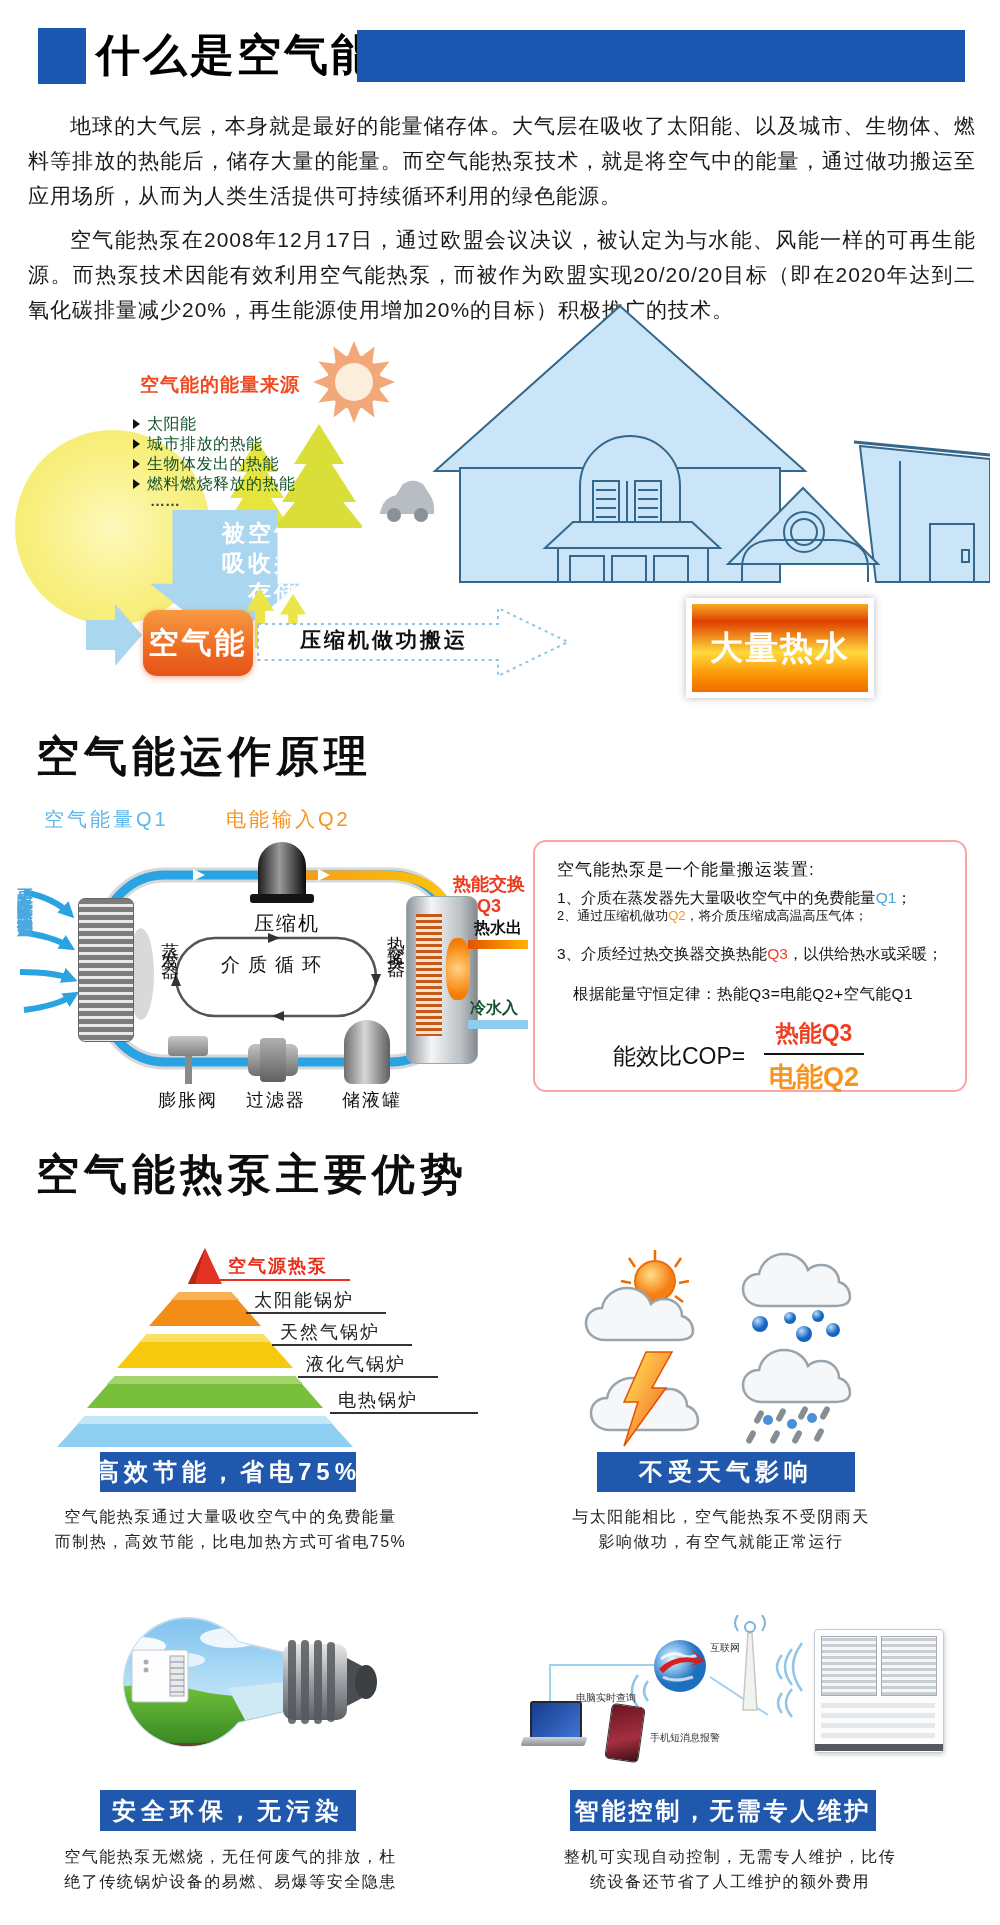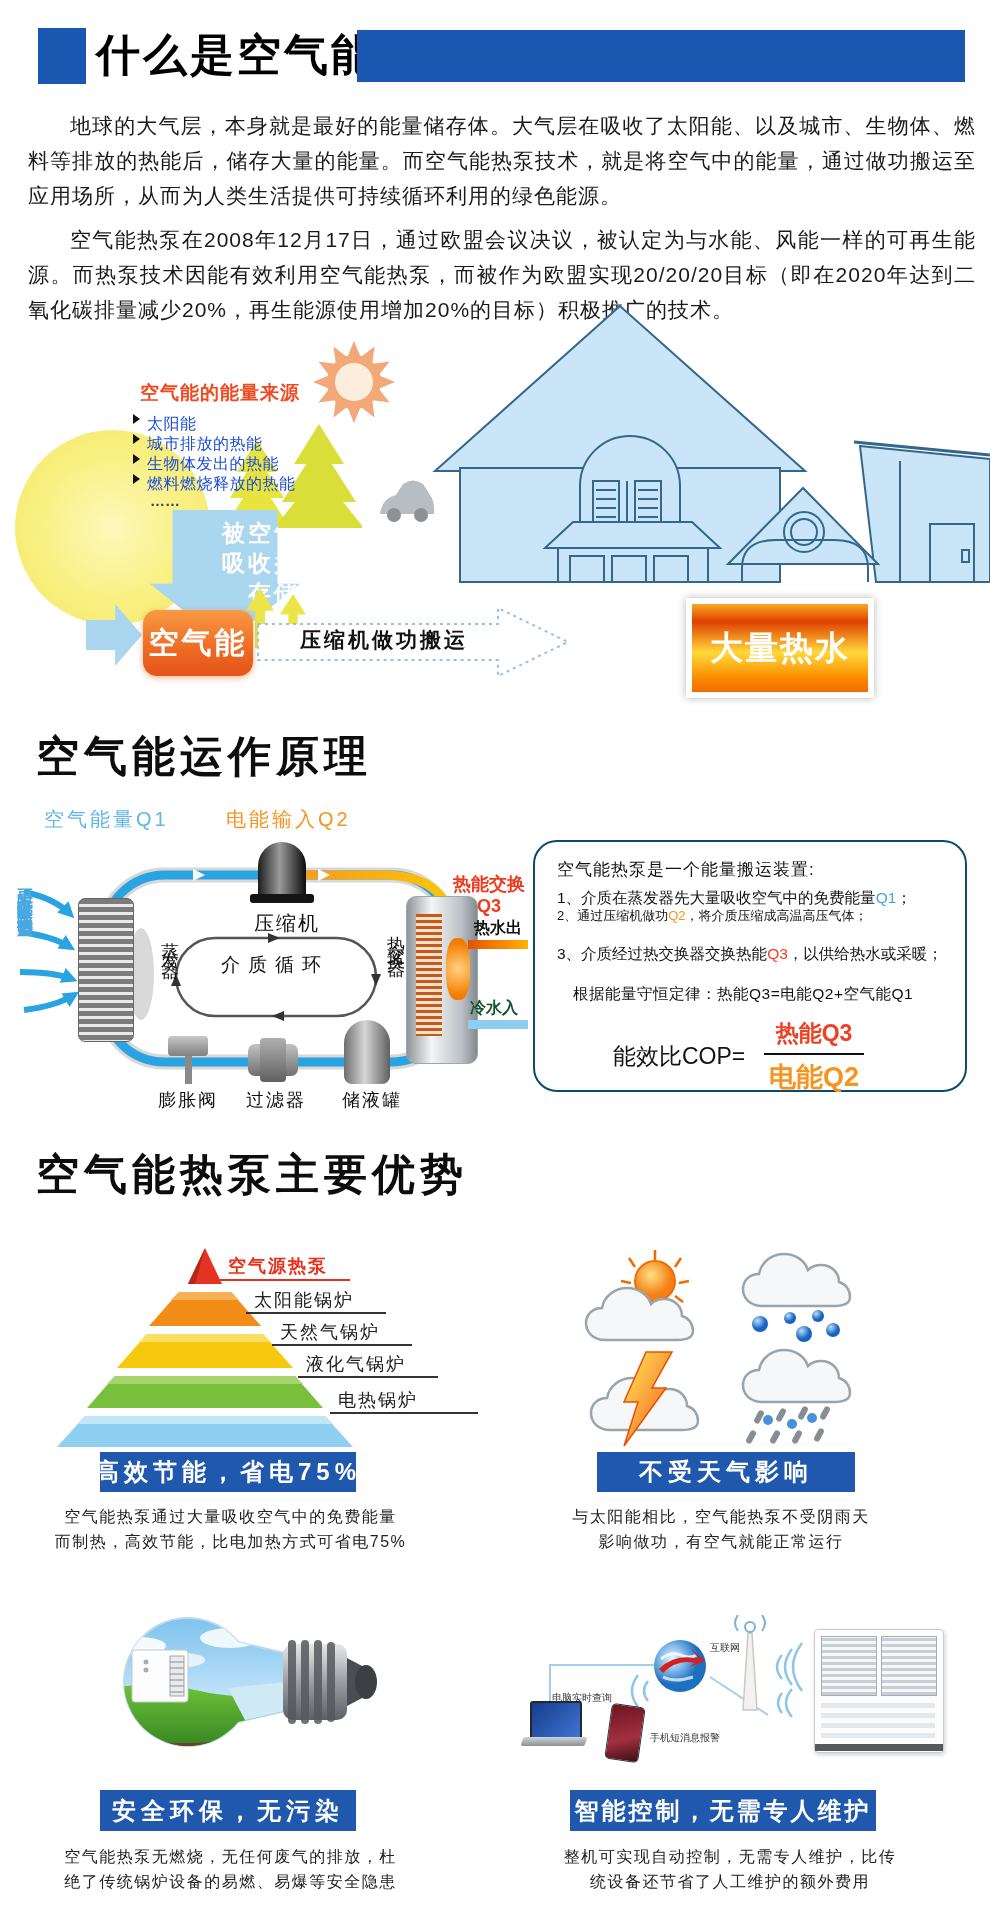--- a/index.html
+++ b/index.html
@@ -5,40 +5,40 @@
   html,body{margin:0;padding:0;background:#fff}
   #stage{position:relative;width:1000px;height:1925px;background:#fff;overflow:hidden;
          font-family:"Liberation Sans","DejaVu Sans",sans-serif;color:#1c1c1c}
   .abs{position:absolute}
   .sec-title{font-size:43px;font-weight:600;letter-spacing:5px;color:#0d0d0d;white-space:nowrap}
   .para{font-size:21px;line-height:35px;text-indent:2em;text-align:justify;color:#1a1a1a;letter-spacing:1px}
   .banner{position:absolute;background:#2058ad;color:#fff;font-weight:700;font-size:24px;
           display:flex;align-items:center;justify-content:center;letter-spacing:5px;white-space:nowrap}
   .cap{position:absolute;font-size:16px;line-height:25px;color:#222;text-align:center;letter-spacing:1.5px}
   .vtext{writing-mode:vertical-rl;text-orientation:upright}
-  .src-item{display:flex;align-items:flex-start;height:20px;font-size:16px;color:#1d4ed8;letter-spacing:.5px}
+  .src-item{display:flex;align-items:center;height:20px;font-size:16px;color:#14532d;letter-spacing:.5px}
   .src-item .tri{width:0;height:0;border-left:7px solid #111;border-top:5px solid transparent;
                  border-bottom:5px solid transparent;margin-right:7px}
   .absorb{clip-path:polygon(15% 0,85% 0,85% 55%,100% 55%,50% 100%,0 55%,15% 55%);
           background:#aad6ef;text-align:right;color:#fff;font-weight:700;font-size:23px;line-height:30px;
           letter-spacing:3px;padding-top:8px;box-sizing:border-box}
   .upar{position:absolute;background:#ece549;clip-path:polygon(50% 0,100% 38%,68% 38%,68% 100%,32% 100%,32% 38%,0 38%)}
   .chev{position:absolute;background:#aad6ef;clip-path:polygon(0 26%,52% 26%,52% 0,100% 50%,52% 100%,52% 74%,0 74%)}
   .airbtn{position:absolute;border-radius:14px;background:linear-gradient(180deg,#f79a43,#ee6a22 60%,#e5531a);
           box-shadow:0 2px 6px rgba(230,90,20,.45);display:flex;align-items:center;justify-content:center;
           color:#fff;font-size:30px;font-weight:700;letter-spacing:3px}
   .hotbox{position:absolute;border:6px solid #fff;box-shadow:0 0 8px rgba(0,0,0,.28);
           background:linear-gradient(180deg,#f9a825 0%,#e04000 20%,#ffd93b 55%,#fb8c00 84%,#ef6c00 100%);
           display:flex;align-items:center;justify-content:center;color:#fff;font-size:33px;font-weight:700;letter-spacing:2px}
   .lab{position:absolute;white-space:nowrap}
   .evap{background:repeating-linear-gradient(180deg,#7c7c7c 0 5px,#e9e9e9 5px 8px);border:1px solid #666;border-radius:7px}
   .comp{background:linear-gradient(90deg,#1d1d1d,#9a9a9a 45%,#0c0c0c);border-radius:24px 24px 5px 5px}
   .tank{background:linear-gradient(90deg,#8e959b,#f4f5f6 35%,#b9bfc4 78%,#858a8f);border-radius:10px;border:1px solid #9aa}
   .coil{background:repeating-linear-gradient(180deg,#c35a1a 0 3px,#f3e2d0 3px 6px)}
-  .gbox{position:absolute;border:2px solid #0c4a6e;border-radius:24px;background:#fff}
+  .gbox{position:absolute;border:2px solid #fca5a5;border-radius:13px;background:#fff}
   .q{font-weight:400}
   .frac{display:inline-flex;flex-direction:column;text-align:center;vertical-align:middle}
   .frac .n{color:#ef4023;font-size:23px;font-weight:600;padding:0 12px 4px;border-bottom:2.5px solid #111}
   .frac .d{color:#f5941e;font-size:27px;font-weight:600;padding-top:4px}
   .pyl{position:absolute;font-size:18px;color:#222;letter-spacing:2px;white-space:nowrap}
   .pline{position:absolute;height:2px;background:#333}
   .unit{position:absolute;background:#fdfdfd;border:1px solid #c7ccd0;border-radius:4px;box-shadow:1px 2px 4px rgba(0,0,0,.18)}
   .grille{position:absolute;background:repeating-linear-gradient(0deg,#c9ced2 0 3px,#f6f7f8 3px 6px);border:1px solid #aab}
   .slats{position:absolute;background:repeating-linear-gradient(0deg,#e6e9eb 0 5px,#fcfcfc 5px 10px)}
   .tinylab{position:absolute;font-size:10px;color:#333;white-space:nowrap}
@@ -126,21 +126,21 @@
         <polygon points="35,32 8,74 62,74"></polygon>
         <polygon points="35,52 2,104 68,104"></polygon>
     </g>
     <g fill="#dade38">
       <polygon points="97,0 72,40 122,40"></polygon>
         <polygon points="97,20 60,78 134,78"></polygon>
         <polygon points="97,48 52,104 142,104"></polygon>
     </g>
   </svg>
 
-  <div class="abs" style="left:140px;top:380px;font-size:19px;font-weight:700;color:#f04a21;letter-spacing:1px">空气能的能量来源</div>
+  <div class="abs" style="left:140px;top:372px;font-size:19px;font-weight:700;color:#f04a21;letter-spacing:1px">空气能的能量来源</div>
   <div class="abs" style="left:133px;top:414px">
     <div class="src-item">
         <span class="tri"></span>
         <span>太阳能</span>
       </div>
     <div class="src-item">
         <span class="tri"></span>
         <span>城市排放的热能</span>
       </div>
     <div class="src-item">
@@ -447,21 +447,21 @@
           </radialGradient>
         </defs>
       <circle cx="27" cy="27" r="26" fill="url(#gl)"></circle>
       <path d="M8,20 q10,-8 20,-4 q8,4 16,0" stroke="#ffffff" stroke-width="3" fill="none" opacity=".8"></path>
       <path d="M10,38 q12,6 30,0" stroke="#ffffff" stroke-width="3" fill="none" opacity=".7"></path>
       <path d="M6,30 Q22,14 46,20 L38,10 L52,22 L36,28 L42,24 Q24,20 10,34 Z" fill="#d61f1f"></path>
     </svg>
     <div class="abs" style="left:10px;top:86px;width:48px;height:34px;background:linear-gradient(135deg,#173c8c,#3f74d4);border:2px solid #23282e;border-radius:3px"></div>
     <div class="abs" style="left:2px;top:122px;width:64px;height:9px;background:linear-gradient(180deg,#cfd4d9,#8b9096);border-radius:2px;transform:skewX(-18deg)"></div>
     <div class="abs" style="left:88px;top:90px;width:32px;height:54px;background:linear-gradient(160deg,#6b1420,#a33040 60%,#3c0d14);border:1px solid #333;border-radius:5px;transform:rotate(8deg)"></div>
-    <div class="tinylab" style="left:32px;top:76px">电脑实时查询</div>
+    <div class="tinylab" style="left:56px;top:76px">电脑实时查询</div>
     <div class="tinylab" style="left:130px;top:116px">手机短消息报警</div>
     <div class="tinylab" style="left:190px;top:26px">互联网</div>
     <div class="unit" style="left:294px;top:14px;width:128px;height:122px">
       <div class="grille" style="left:6px;top:6px;width:54px;height:58px"></div>
       <div class="grille" style="left:66px;top:6px;width:54px;height:58px"></div>
       <div class="slats" style="left:6px;top:72px;width:114px;height:36px"></div>
       <div class="abs" style="left:0;top:114px;width:128px;height:7px;background:#55585c"></div>
     </div>
   </div>
 

